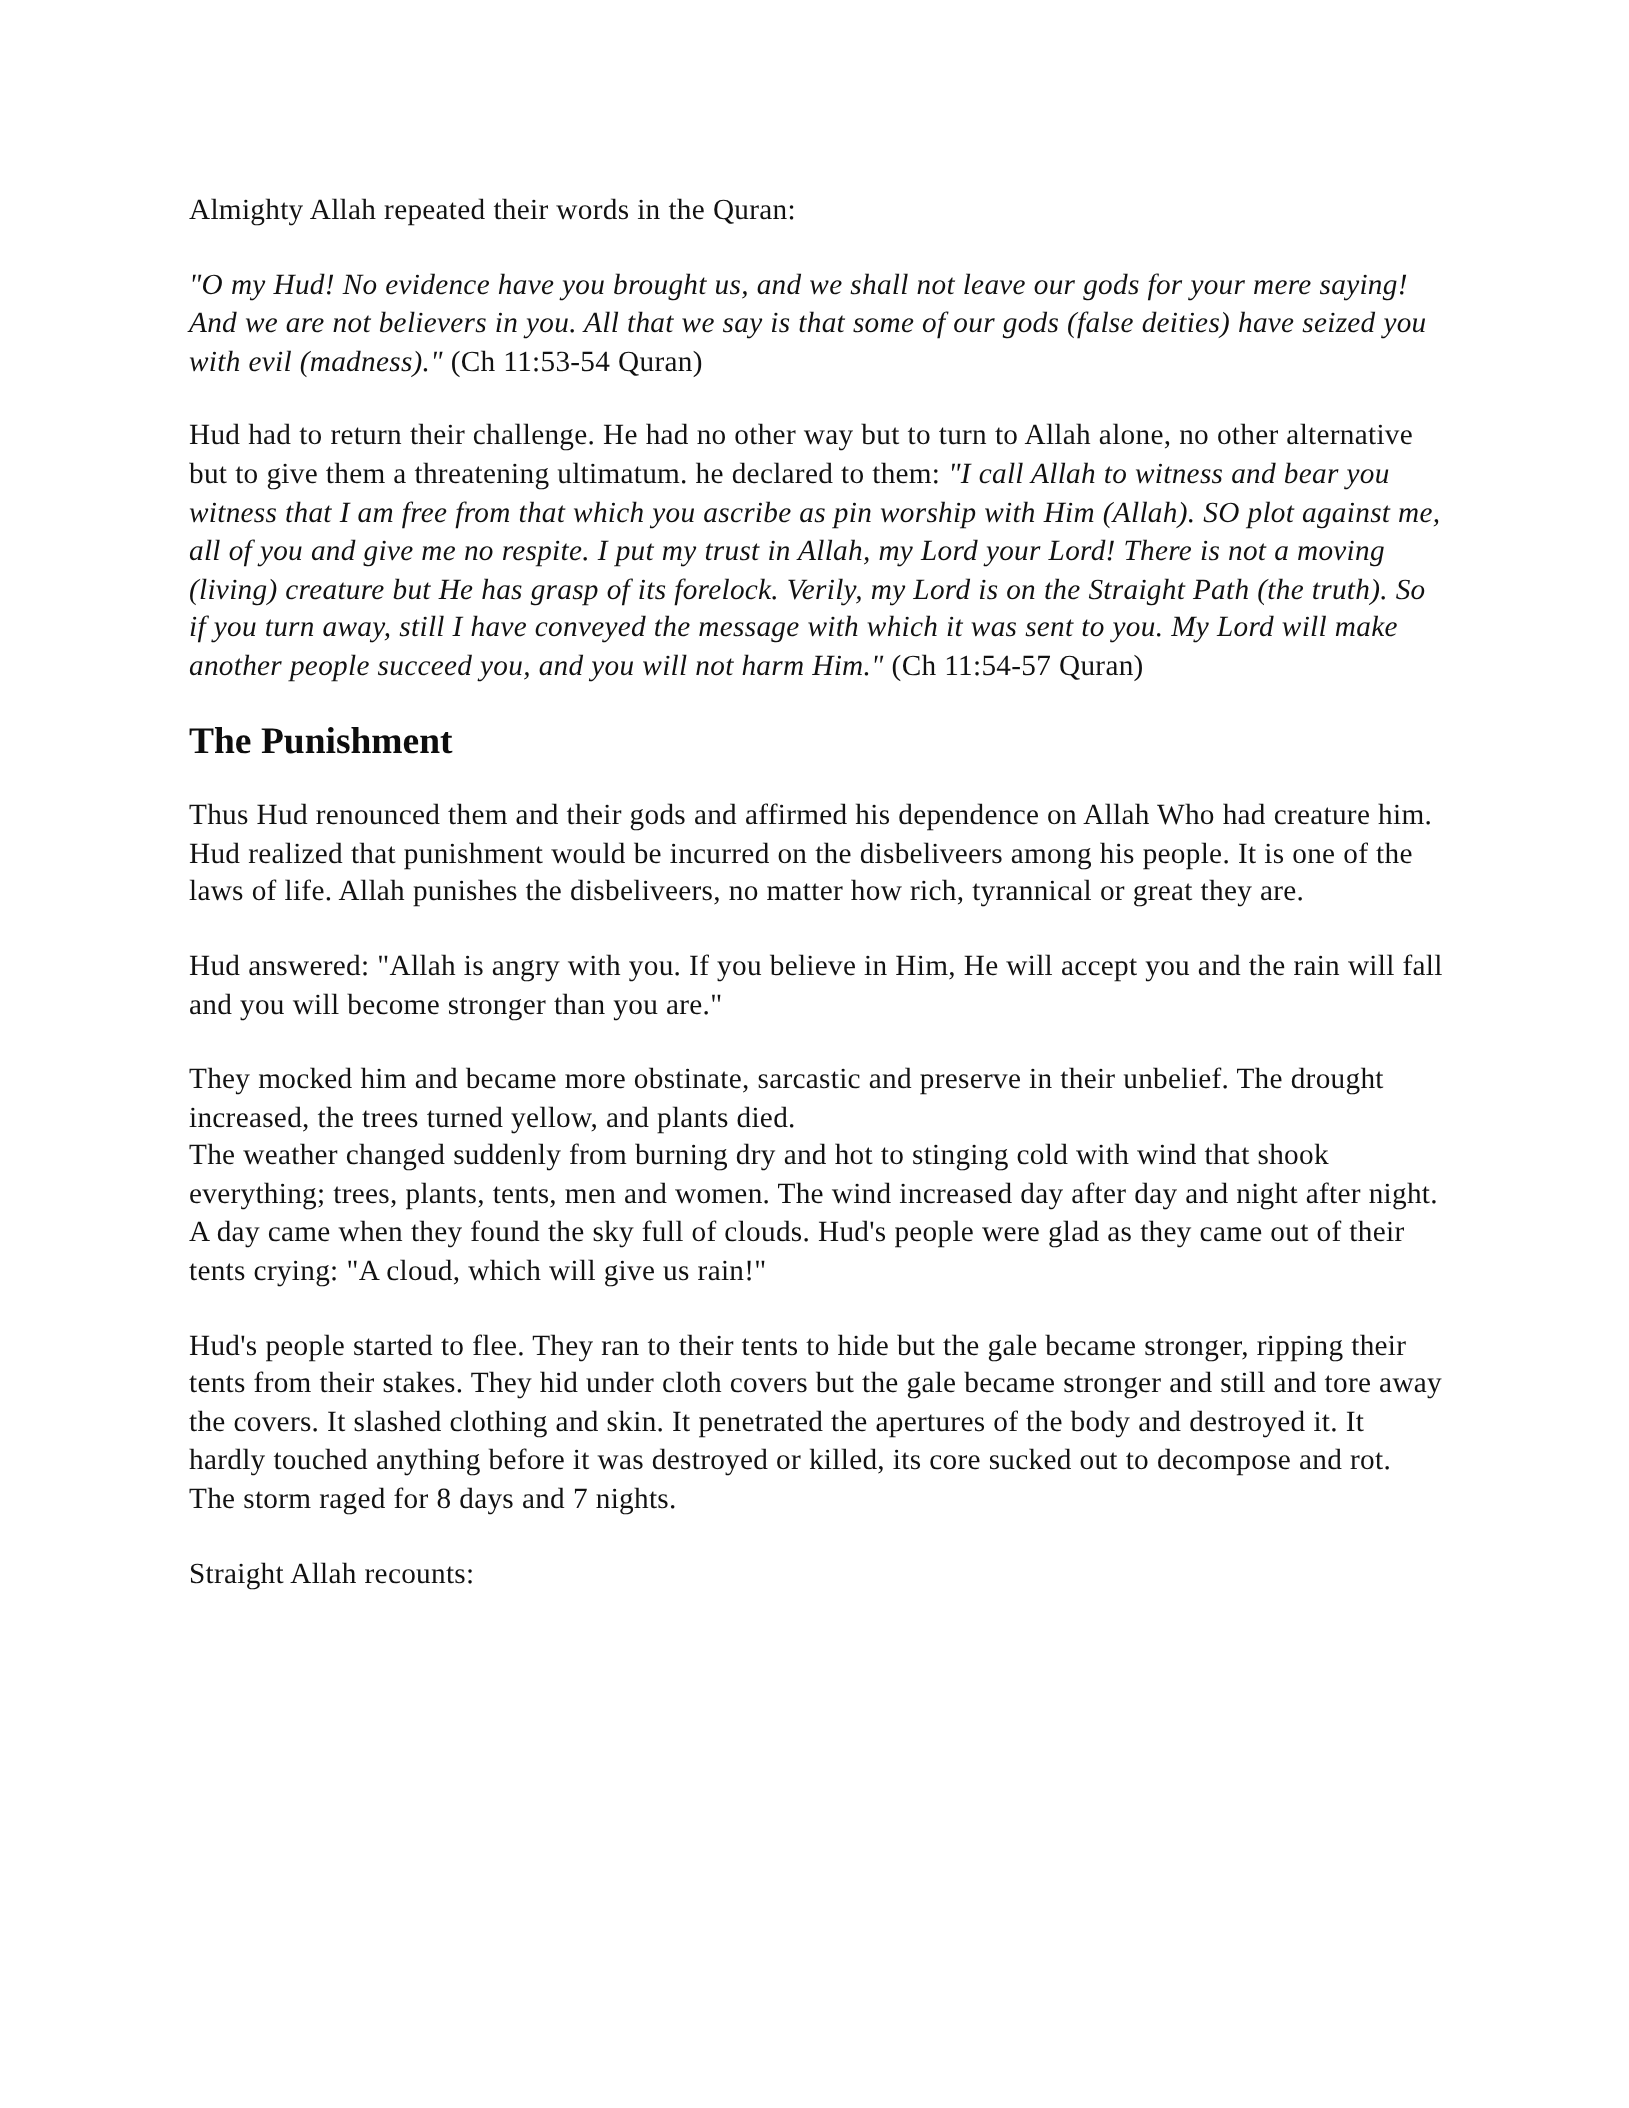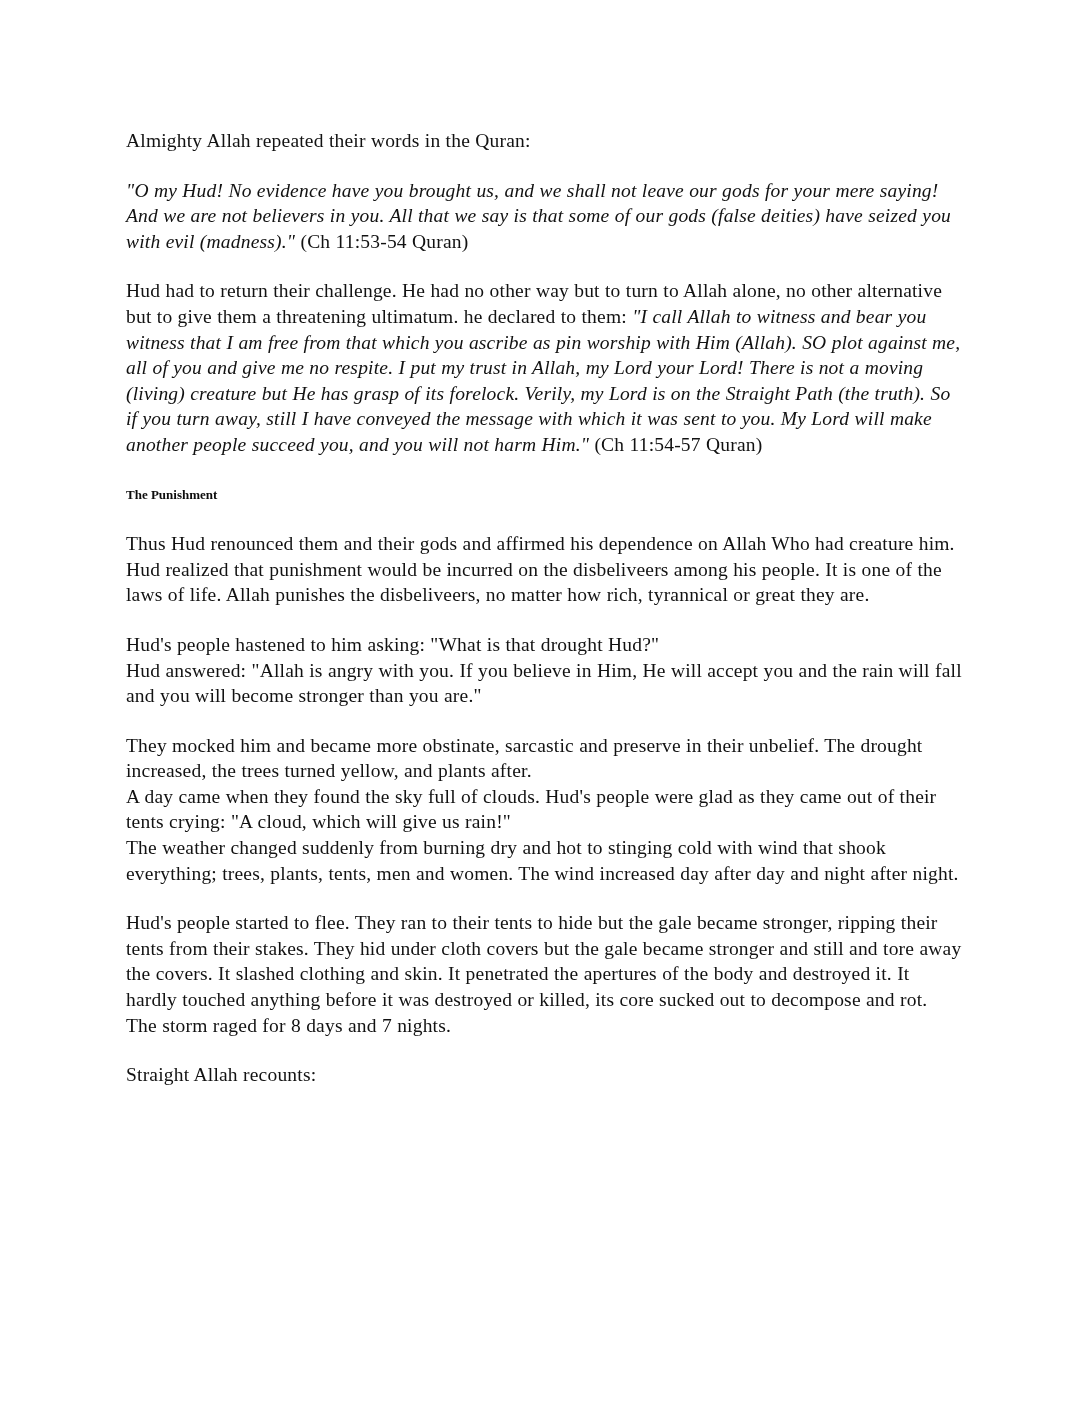--- a/index.html
+++ b/index.html
@@ -27,21 +27,21 @@
   .para {
     font-size: 19.5px;
     line-height: 25.6px;
     color: #121212;
     margin: 0 0 24px 0;
     text-align: left;
     letter-spacing: 0.01em;
     word-spacing: 0.01em;
   }
   .heading {
-    font-size: 13px;
+    font-size: 25px;
     line-height: 25.6px;
     font-weight: bold;
     margin: 0 0 24px 0;
     color: #0d0d0d;
   }
   .it {
     font-style: italic;
   }
   .ro {
     font-style: normal;
@@ -68,28 +68,27 @@
     <p class="para">
       <span class="ro">Hud had to return their challenge. He had no other way but to turn to Allah alone, no other alternative but to give them a threatening ultimatum. he declared to them: </span><span class="it">"I call Allah to witness and bear you witness that I am free from that which you ascribe as pin worship with Him (Allah). SO plot against me, all of you and give me no respite. I put my trust in Allah, my Lord your Lord! There is not a moving (living) creature but He has grasp of its forelock. Verily, my Lord is on the Straight Path (the truth). So if you turn away, still I have conveyed the message with which it was sent to you. My Lord will make another people succeed you, and you will not harm Him."</span><span class="ro"> (Ch 11:54-57 Quran)</span>
     </p>
 
     <h2 class="heading">The Punishment</h2>
 
     <p class="para">Thus Hud renounced them and their gods and affirmed his dependence on Allah Who had creature him. Hud realized that punishment would be incurred on the disbeliveers among his people. It is one of the laws of life. Allah punishes the disbeliveers, no matter how rich, tyrannical or great they are.</p>
 
 
     <div class="lineblock">
-      <p class="para">Hud's people hastened to him asking: "What is that drought Hud?"</p>
       <p class="para">Hud answered: "Allah is angry with you. If you believe in Him, He will accept you and the rain will fall and you will become stronger than you are."</p>
     </div>
 
     <div class="lineblock">
-      <p class="para">They mocked him and became more obstinate, sarcastic and preserve in their unbelief. The drought increased, the trees turned yellow, and plants after.</p>
+      <p class="para">They mocked him and became more obstinate, sarcastic and preserve in their unbelief. The drought increased, the trees turned yellow, and plants died.</p>
+      <p class="para">The weather changed suddenly from burning dry and hot to stinging cold with wind that shook everything; trees, plants, tents, men and women. The wind increased day after day and night after night.</p>
       <p class="para">A day came when they found the sky full of clouds. Hud's people were glad as they came out of their tents crying: "A cloud, which will give us rain!"</p>
-      <p class="para">The weather changed suddenly from burning dry and hot to stinging cold with wind that shook everything; trees, plants, tents, men and women. The wind increased day after day and night after night.</p>
     </div>
 
     <p class="para">Hud's people started to flee. They ran to their tents to hide but the gale became stronger, ripping their tents from their stakes. They hid under cloth covers but the gale became stronger and still and tore away the covers. It slashed clothing and skin. It penetrated the apertures of the body and destroyed it. It hardly touched anything before it was destroyed or killed, its core sucked out to decompose and rot. The storm raged for 8 days and 7 nights.</p>
 
     <p class="para">Straight Allah recounts:</p>
 
   </div>
 </div>
 
 </body></html>

